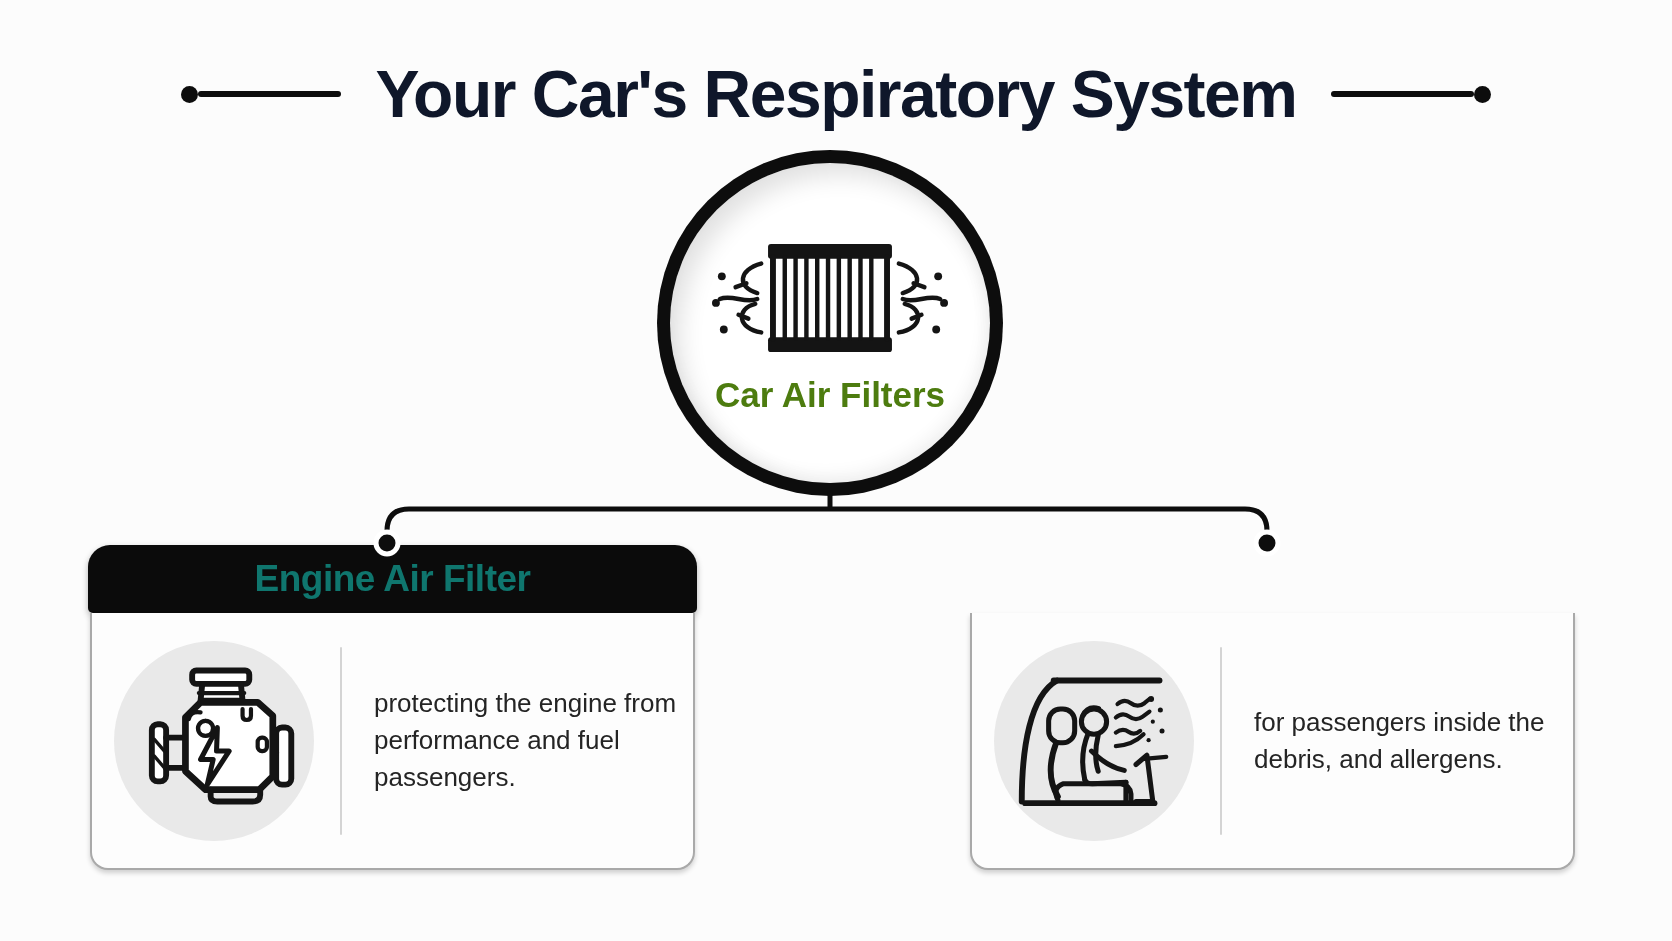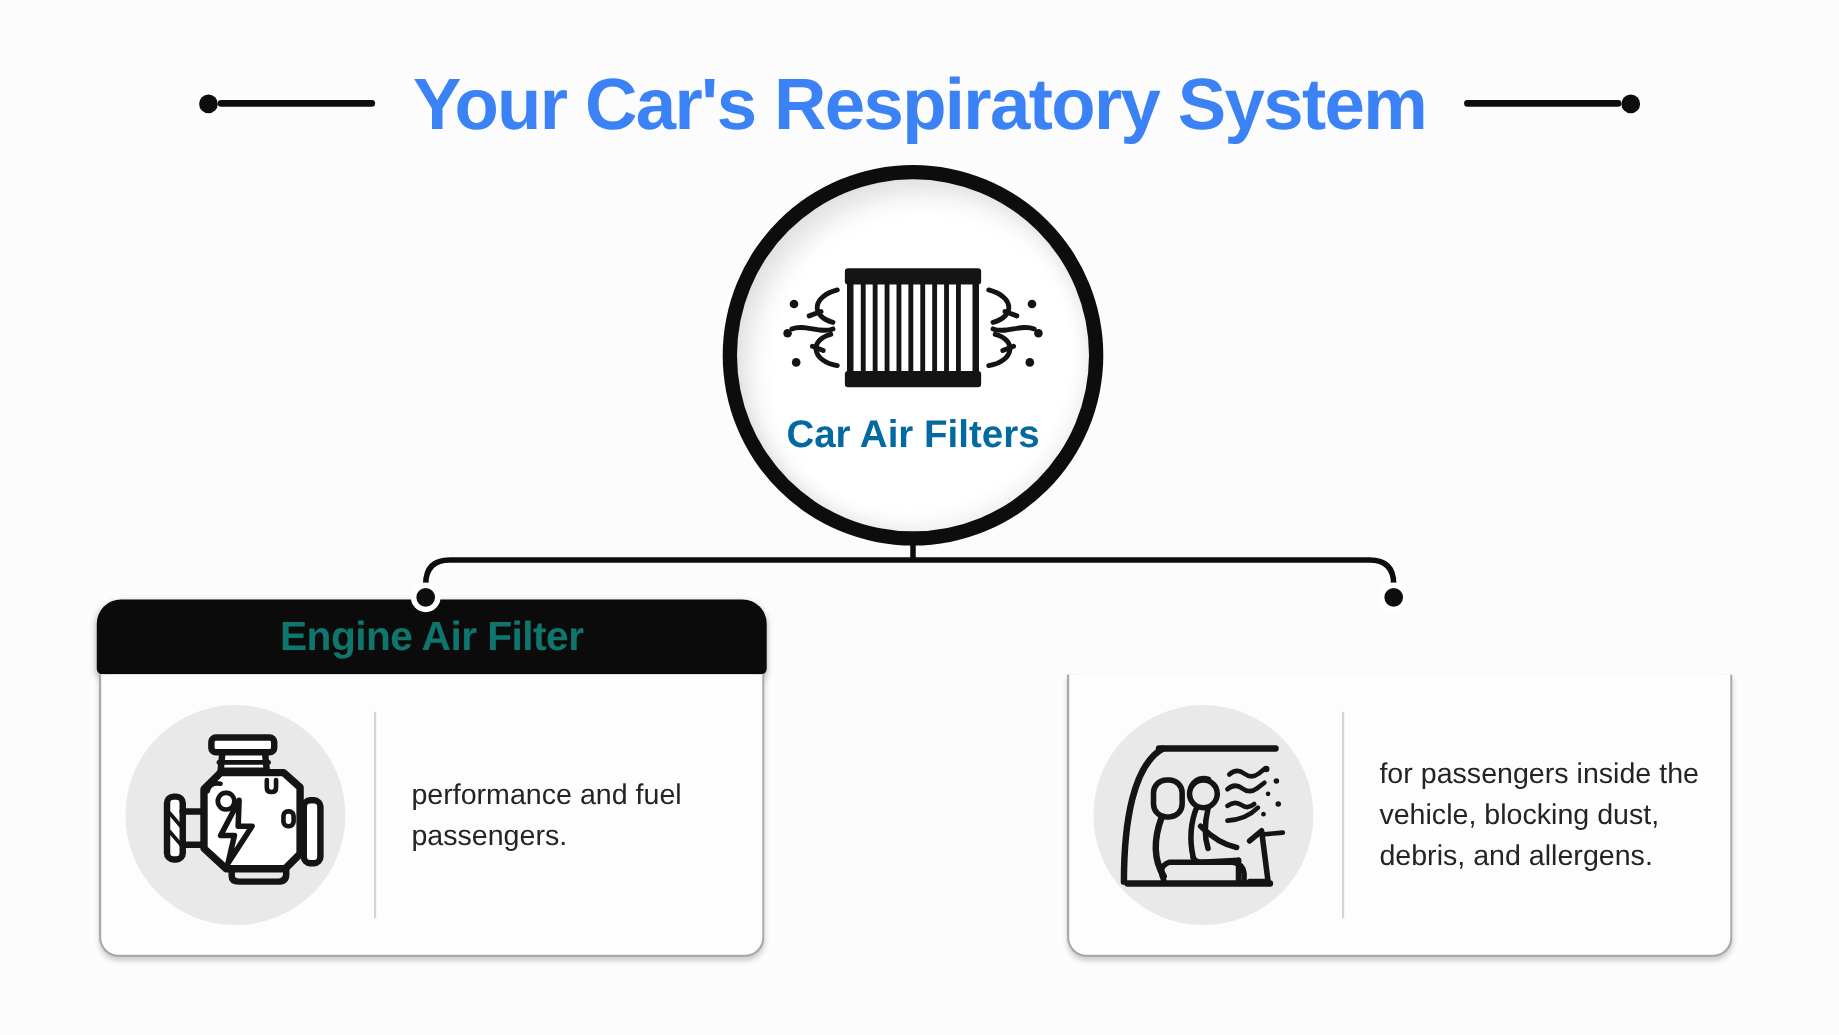--- a/index.html
+++ b/index.html
@@ -9,34 +9,34 @@
   }
   
   .title-row{
     position:absolute;top:46px;left:0;right:0;height:96px;
     display:flex;align-items:center;justify-content:center;
   }
   .title-dot{width:17px;height:17px;border-radius:50%;background:#0d0d0d;flex:0 0 auto;}
   .title-rule{width:143px;height:6px;border-radius:3px;background:#0d0d0d;flex:0 0 auto;}
   .page-title{
     margin:0 34px;font-size:66px;line-height:1.0;font-weight:700;
-    letter-spacing:-1.5px;color:#3b82f6;white-space:nowrap;
+    letter-spacing:-1.5px;color:#0f172a;white-space:nowrap;
   }
   
   .hub{
     position:absolute;left:657px;top:150px;width:346px;height:346px;border-radius:50%;
     background:#0d0d0d;
   }
   .hub-inner{
     position:absolute;inset:13px;border-radius:50%;background:#ffffff;
     box-shadow:inset 10px 12px 24px rgba(0,0,0,0.12), inset -4px -8px 16px rgba(0,0,0,0.05);
     display:flex;flex-direction:column;align-items:center;
   }
   .filter-icon{margin-top:80px;width:236px;height:110px;flex:0 0 auto;}
-  .hub-label{margin-top:22px;font-size:35px;font-weight:700;color:#0369a1;white-space:nowrap;}
+  .hub-label{margin-top:22px;font-size:35px;font-weight:700;color:#4d7c0f;white-space:nowrap;}
   
   .connectors{position:absolute;left:0;top:0;width:1672px;height:941px;z-index:5;pointer-events:none;}
   
   .card{position:absolute;top:545px;width:609px;height:325px;}
   .card-left{left:88px;}
   .card-right{left:968px;}
   .card-header{
     position:absolute;left:0;right:0;top:0;height:68px;background:#0b0b0b;
     border-radius:22px 22px 5px 5px;display:flex;align-items:center;justify-content:center;
     box-shadow:0 3px 6px rgba(0,0,0,0.30);
@@ -149,20 +149,21 @@
             <path d="M84 66 q-12 -2 -14 8" stroke-width="5" fill="none"></path>
             <path d="M134 62 l0 8 q0 5 5 5 q5 0 5 -5 l0 -8" stroke-width="5" fill="none"></path>
             <rect x="152" y="96" width="11" height="16" rx="5" stroke-width="5"></rect>
 
             <path d="M104 84 L84 122 L99 122 L92 152 L118 112 L103 112 Z" stroke-width="6"></path>
           </g>
         </svg>
       </div>
       <div class="v-divider"></div>
       <div class="card-text">
+        <div>protecting the engine from</div>
         <div>performance and fuel</div>
         <div>passengers.</div>
       </div>
     </div>
   </section>
 
   <section class="card card-right">
     <div class="card-body">
       <div class="icon-circle">
         <svg class="glyph" viewBox="0 0 200 200">
@@ -195,21 +196,20 @@
             <circle cx="165" cy="99" r="2.5" fill="#141414" stroke="none"></circle>
 
             <path d="M150 128 L163 117 L170 172 L150 172" stroke-width="6"></path>
             <path d="M163 121 L186 119" stroke-width="5"></path>
           </g>
         </svg>
       </div>
       <div class="v-divider"></div>
       <div class="card-text">
         <div>for passengers inside the</div>
-        <div>vehicle, blocking dust,</div>
         <div>debris, and allergens.</div>
       </div>
     </div>
   </section>
 
   <svg class="connectors" viewBox="0 0 1672 941">
     <g stroke="#0d0d0d" fill="none" stroke-width="5">
       <path d="M830 492 L830 509"></path>
       <path d="M387 541 L387 531 Q387 509 409 509 L1245 509 Q1267 509 1267 531 L1267 541"></path>
     </g>

